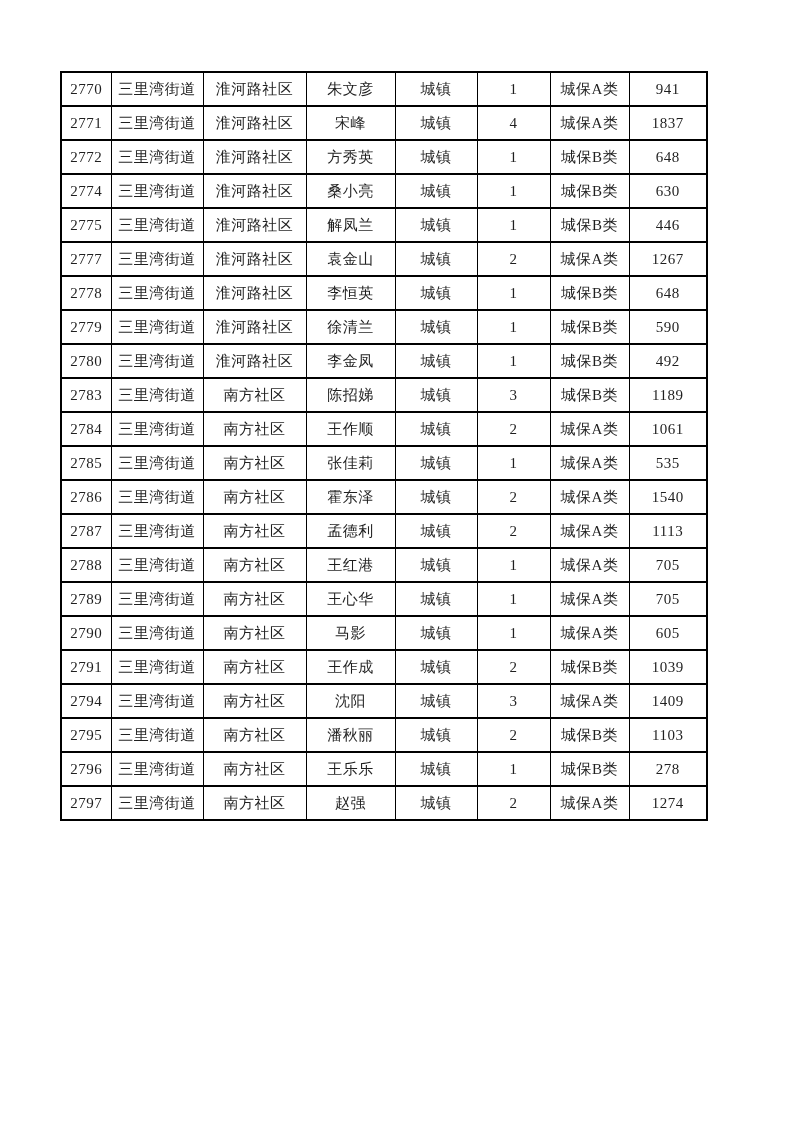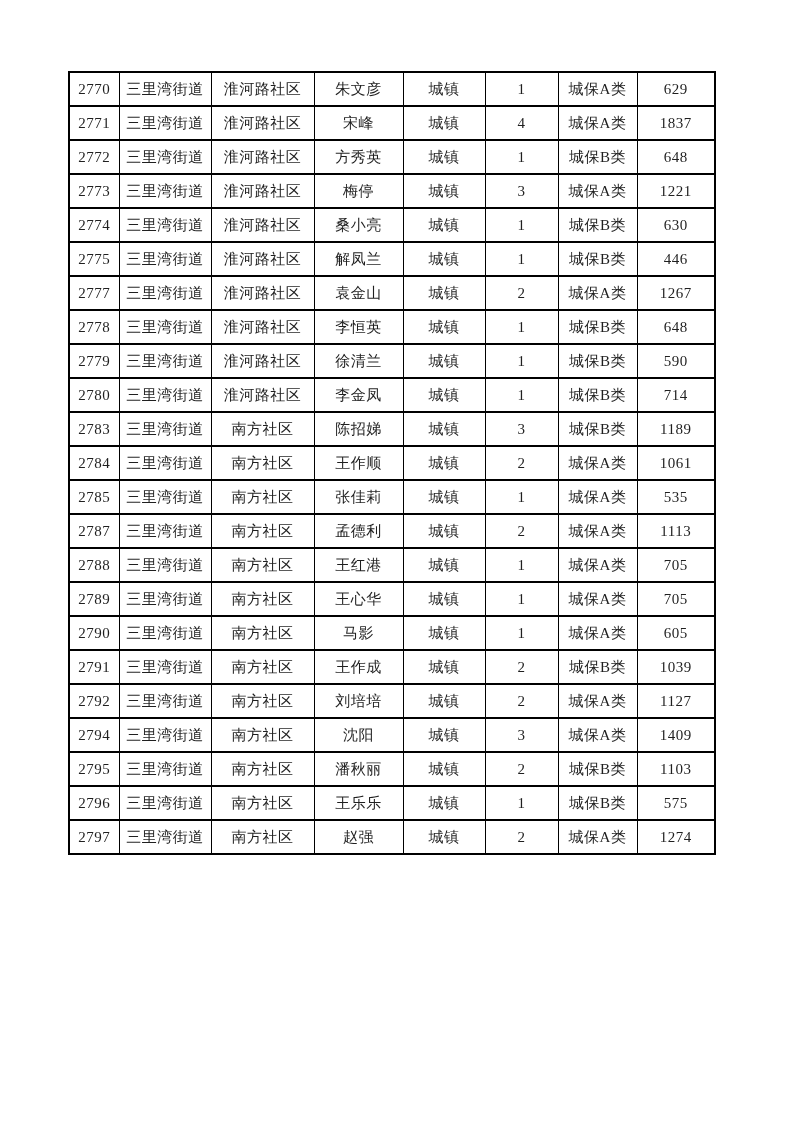--- a/index.html
+++ b/index.html
@@ -7,21 +7,21 @@
   .page {
     position: relative;
     width: 793px;
     height: 1122px;
     background: #ffffff;
     overflow: hidden;
     font-family: "Liberation Serif", "DejaVu Serif", serif;
   }
   .data-table {
     position: absolute;
-    left: 68px;
+    left: 60px;
     top: 71px;
     width: 646px;
     border-collapse: collapse;
     table-layout: fixed;
     border: 2px solid #000000;
   }
   .data-table td {
     border: 1px solid #000000;
     border-top: 2px solid #000000;
     border-bottom: 2px solid #000000;
@@ -60,21 +60,21 @@
     </colgroup>
     <tbody>
         <tr>
           <td>2770</td>
           <td>三里湾街道</td>
           <td>淮河路社区</td>
           <td>朱文彦</td>
           <td>城镇</td>
           <td>1</td>
           <td>城保A类</td>
-          <td>629</td>
+          <td>941</td>
         </tr>
         <tr>
           <td>2771</td>
           <td>三里湾街道</td>
           <td>淮河路社区</td>
           <td>宋峰</td>
           <td>城镇</td>
           <td>4</td>
           <td>城保A类</td>
           <td>1837</td>
@@ -83,186 +83,176 @@
           <td>2772</td>
           <td>三里湾街道</td>
           <td>淮河路社区</td>
           <td>方秀英</td>
           <td>城镇</td>
           <td>1</td>
           <td>城保B类</td>
           <td>648</td>
         </tr>
         <tr>
-          <td>2773</td>
-          <td>三里湾街道</td>
-          <td>淮河路社区</td>
-          <td>梅停</td>
+          <td>2774</td>
+          <td>三里湾街道</td>
+          <td>淮河路社区</td>
+          <td>桑小亮</td>
+          <td>城镇</td>
+          <td>1</td>
+          <td>城保B类</td>
+          <td>630</td>
+        </tr>
+        <tr>
+          <td>2775</td>
+          <td>三里湾街道</td>
+          <td>淮河路社区</td>
+          <td>解凤兰</td>
+          <td>城镇</td>
+          <td>1</td>
+          <td>城保B类</td>
+          <td>446</td>
+        </tr>
+        <tr>
+          <td>2777</td>
+          <td>三里湾街道</td>
+          <td>淮河路社区</td>
+          <td>袁金山</td>
+          <td>城镇</td>
+          <td>2</td>
+          <td>城保A类</td>
+          <td>1267</td>
+        </tr>
+        <tr>
+          <td>2778</td>
+          <td>三里湾街道</td>
+          <td>淮河路社区</td>
+          <td>李恒英</td>
+          <td>城镇</td>
+          <td>1</td>
+          <td>城保B类</td>
+          <td>648</td>
+        </tr>
+        <tr>
+          <td>2779</td>
+          <td>三里湾街道</td>
+          <td>淮河路社区</td>
+          <td>徐清兰</td>
+          <td>城镇</td>
+          <td>1</td>
+          <td>城保B类</td>
+          <td>590</td>
+        </tr>
+        <tr>
+          <td>2780</td>
+          <td>三里湾街道</td>
+          <td>淮河路社区</td>
+          <td>李金凤</td>
+          <td>城镇</td>
+          <td>1</td>
+          <td>城保B类</td>
+          <td>492</td>
+        </tr>
+        <tr>
+          <td>2783</td>
+          <td>三里湾街道</td>
+          <td>南方社区</td>
+          <td>陈招娣</td>
           <td>城镇</td>
           <td>3</td>
-          <td>城保A类</td>
-          <td>1221</td>
-        </tr>
-        <tr>
-          <td>2774</td>
-          <td>三里湾街道</td>
-          <td>淮河路社区</td>
-          <td>桑小亮</td>
-          <td>城镇</td>
-          <td>1</td>
-          <td>城保B类</td>
-          <td>630</td>
-        </tr>
-        <tr>
-          <td>2775</td>
-          <td>三里湾街道</td>
-          <td>淮河路社区</td>
-          <td>解凤兰</td>
-          <td>城镇</td>
-          <td>1</td>
-          <td>城保B类</td>
-          <td>446</td>
-        </tr>
-        <tr>
-          <td>2777</td>
-          <td>三里湾街道</td>
-          <td>淮河路社区</td>
-          <td>袁金山</td>
-          <td>城镇</td>
-          <td>2</td>
-          <td>城保A类</td>
-          <td>1267</td>
-        </tr>
-        <tr>
-          <td>2778</td>
-          <td>三里湾街道</td>
-          <td>淮河路社区</td>
-          <td>李恒英</td>
-          <td>城镇</td>
-          <td>1</td>
-          <td>城保B类</td>
-          <td>648</td>
-        </tr>
-        <tr>
-          <td>2779</td>
-          <td>三里湾街道</td>
-          <td>淮河路社区</td>
-          <td>徐清兰</td>
-          <td>城镇</td>
-          <td>1</td>
-          <td>城保B类</td>
-          <td>590</td>
-        </tr>
-        <tr>
-          <td>2780</td>
-          <td>三里湾街道</td>
-          <td>淮河路社区</td>
-          <td>李金凤</td>
-          <td>城镇</td>
-          <td>1</td>
-          <td>城保B类</td>
-          <td>714</td>
-        </tr>
-        <tr>
-          <td>2783</td>
-          <td>三里湾街道</td>
-          <td>南方社区</td>
-          <td>陈招娣</td>
+          <td>城保B类</td>
+          <td>1189</td>
+        </tr>
+        <tr>
+          <td>2784</td>
+          <td>三里湾街道</td>
+          <td>南方社区</td>
+          <td>王作顺</td>
+          <td>城镇</td>
+          <td>2</td>
+          <td>城保A类</td>
+          <td>1061</td>
+        </tr>
+        <tr>
+          <td>2785</td>
+          <td>三里湾街道</td>
+          <td>南方社区</td>
+          <td>张佳莉</td>
+          <td>城镇</td>
+          <td>1</td>
+          <td>城保A类</td>
+          <td>535</td>
+        </tr>
+        <tr>
+          <td>2786</td>
+          <td>三里湾街道</td>
+          <td>南方社区</td>
+          <td>霍东泽</td>
+          <td>城镇</td>
+          <td>2</td>
+          <td>城保A类</td>
+          <td>1540</td>
+        </tr>
+        <tr>
+          <td>2787</td>
+          <td>三里湾街道</td>
+          <td>南方社区</td>
+          <td>孟德利</td>
+          <td>城镇</td>
+          <td>2</td>
+          <td>城保A类</td>
+          <td>1113</td>
+        </tr>
+        <tr>
+          <td>2788</td>
+          <td>三里湾街道</td>
+          <td>南方社区</td>
+          <td>王红港</td>
+          <td>城镇</td>
+          <td>1</td>
+          <td>城保A类</td>
+          <td>705</td>
+        </tr>
+        <tr>
+          <td>2789</td>
+          <td>三里湾街道</td>
+          <td>南方社区</td>
+          <td>王心华</td>
+          <td>城镇</td>
+          <td>1</td>
+          <td>城保A类</td>
+          <td>705</td>
+        </tr>
+        <tr>
+          <td>2790</td>
+          <td>三里湾街道</td>
+          <td>南方社区</td>
+          <td>马影</td>
+          <td>城镇</td>
+          <td>1</td>
+          <td>城保A类</td>
+          <td>605</td>
+        </tr>
+        <tr>
+          <td>2791</td>
+          <td>三里湾街道</td>
+          <td>南方社区</td>
+          <td>王作成</td>
+          <td>城镇</td>
+          <td>2</td>
+          <td>城保B类</td>
+          <td>1039</td>
+        </tr>
+        <tr>
+          <td>2794</td>
+          <td>三里湾街道</td>
+          <td>南方社区</td>
+          <td>沈阳</td>
           <td>城镇</td>
           <td>3</td>
-          <td>城保B类</td>
-          <td>1189</td>
-        </tr>
-        <tr>
-          <td>2784</td>
-          <td>三里湾街道</td>
-          <td>南方社区</td>
-          <td>王作顺</td>
-          <td>城镇</td>
-          <td>2</td>
-          <td>城保A类</td>
-          <td>1061</td>
-        </tr>
-        <tr>
-          <td>2785</td>
-          <td>三里湾街道</td>
-          <td>南方社区</td>
-          <td>张佳莉</td>
-          <td>城镇</td>
-          <td>1</td>
-          <td>城保A类</td>
-          <td>535</td>
-        </tr>
-        <tr>
-          <td>2787</td>
-          <td>三里湾街道</td>
-          <td>南方社区</td>
-          <td>孟德利</td>
-          <td>城镇</td>
-          <td>2</td>
-          <td>城保A类</td>
-          <td>1113</td>
-        </tr>
-        <tr>
-          <td>2788</td>
-          <td>三里湾街道</td>
-          <td>南方社区</td>
-          <td>王红港</td>
-          <td>城镇</td>
-          <td>1</td>
-          <td>城保A类</td>
-          <td>705</td>
-        </tr>
-        <tr>
-          <td>2789</td>
-          <td>三里湾街道</td>
-          <td>南方社区</td>
-          <td>王心华</td>
-          <td>城镇</td>
-          <td>1</td>
-          <td>城保A类</td>
-          <td>705</td>
-        </tr>
-        <tr>
-          <td>2790</td>
-          <td>三里湾街道</td>
-          <td>南方社区</td>
-          <td>马影</td>
-          <td>城镇</td>
-          <td>1</td>
-          <td>城保A类</td>
-          <td>605</td>
-        </tr>
-        <tr>
-          <td>2791</td>
-          <td>三里湾街道</td>
-          <td>南方社区</td>
-          <td>王作成</td>
-          <td>城镇</td>
-          <td>2</td>
-          <td>城保B类</td>
-          <td>1039</td>
-        </tr>
-        <tr>
-          <td>2792</td>
-          <td>三里湾街道</td>
-          <td>南方社区</td>
-          <td>刘培培</td>
-          <td>城镇</td>
-          <td>2</td>
-          <td>城保A类</td>
-          <td>1127</td>
-        </tr>
-        <tr>
-          <td>2794</td>
-          <td>三里湾街道</td>
-          <td>南方社区</td>
-          <td>沈阳</td>
-          <td>城镇</td>
-          <td>3</td>
           <td>城保A类</td>
           <td>1409</td>
         </tr>
         <tr>
           <td>2795</td>
           <td>三里湾街道</td>
           <td>南方社区</td>
           <td>潘秋丽</td>
           <td>城镇</td>
           <td>2</td>
@@ -270,21 +260,21 @@
           <td>1103</td>
         </tr>
         <tr>
           <td>2796</td>
           <td>三里湾街道</td>
           <td>南方社区</td>
           <td>王乐乐</td>
           <td>城镇</td>
           <td>1</td>
           <td>城保B类</td>
-          <td>575</td>
+          <td>278</td>
         </tr>
         <tr>
           <td>2797</td>
           <td>三里湾街道</td>
           <td>南方社区</td>
           <td>赵强</td>
           <td>城镇</td>
           <td>2</td>
           <td>城保A类</td>
           <td>1274</td>

